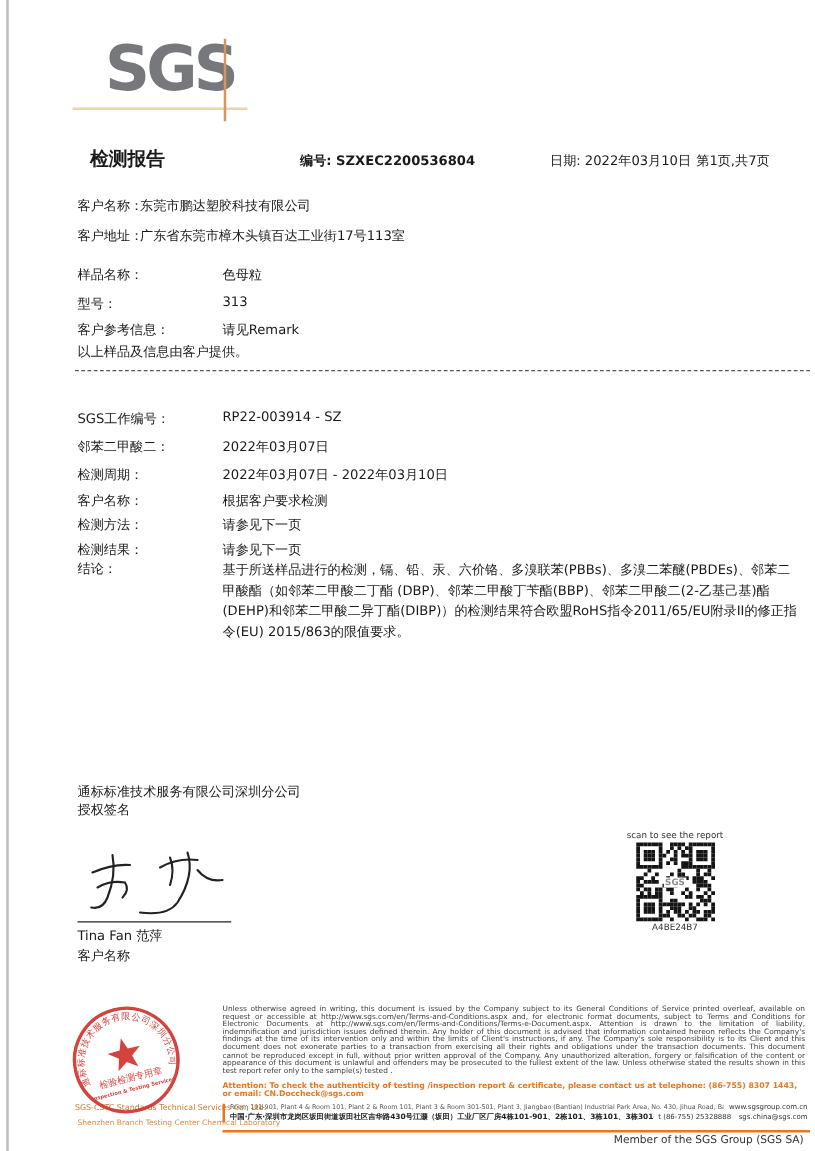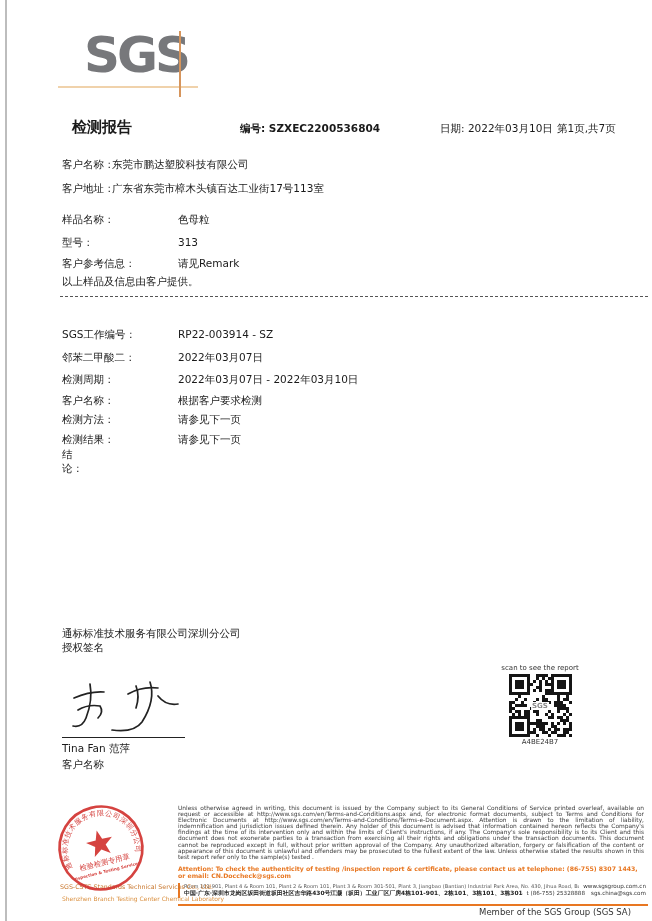--- a/index.html
+++ b/index.html
@@ -52,21 +52,21 @@
              font-weight:bold;color:#e87722;}
   .addr-block{position:absolute;left:178px;top:883px;width:468px;border-left:2px solid #e87722;
               padding-left:4px;box-sizing:border-box;}
   .addr-row{display:flex;justify-content:space-between;align-items:baseline;white-space:nowrap;}
   .addr-en{font-size:5.1px;color:#555;overflow:hidden;margin-right:4px;}
   .addr-web{font-size:5.6px;color:#333;}
   .addr-cn{font-size:5.9px;color:#222;font-weight:bold;overflow:hidden;margin-right:4px;}
   .addr-phone{font-size:5.6px;color:#333;margin-right:6px;}
   .addr-mail{font-size:5.6px;color:#333;}
   .orange-rule{position:absolute;left:178px;top:904px;width:470px;height:2px;background:#e87722;}
-  .member{position:absolute;right:21px;top:907px;font-size:8.5px;color:#333;}
+  .member{position:absolute;right:9px;top:907px;font-size:8.5px;color:#333;}
   .cstc-1{position:absolute;left:60px;top:883px;font-size:6.3px;color:#c8762c;white-space:nowrap;}
   .cstc-2{position:absolute;left:62px;top:895px;font-size:6px;color:#da8f3e;white-space:nowrap;}
   .stamp{position:absolute;left:56px;top:803px;width:90px;height:90px;transform:rotate(-14deg);z-index:2;opacity:.92;}
 </style>
 </head>
 <body>
 
 <div class="page">
   <div class="page-edge"></div>
 
@@ -132,20 +132,21 @@
     <span>检测方法：</span>
     <span class="val val-far">请参见下一页</span>
   </div>
   <div class="row" style="top:433px">
     <span>检测结果：</span>
     <span class="val val-far">请参见下一页</span>
   </div>
 
   <div class="conclusion">
     <span class="lbl">结论：</span>
+    <span class="text">基于所送样品进行的检测，镉、铅、汞、六价铬、多溴联苯(PBBs)、多溴二苯醚(PBDEs)、邻苯二甲酸酯（如邻苯二甲酸二丁酯 (DBP)、邻苯二甲酸丁苄酯(BBP)、邻苯二甲酸二(2-乙基己基)酯(DEHP)和邻苯二甲酸二异丁酯(DIBP)）的检测结果符合欧盟RoHS指令2011/65/EU附录II的修正指令(EU) 2015/863的限值要求。</span>
   </div>
 
   <div class="sig-line1">通标标准技术服务有限公司深圳分公司</div>
   <div class="sig-line2">授权签名</div>
   <svg class="sig-svg" width="130" height="58" viewBox="0 0 130 58">
     <g fill="none" stroke="#222" stroke-width="1.7" stroke-linecap="round">
       <path d="M8 22 q16 -7 30 -6"></path>
       <path d="M24 8 q3 16 -4 34 q-4 10 -13 8"></path>
       <path d="M12 34 q10 -6 22 -4 q4 6 -2 12"></path>
       <path d="M62 18 q14 -8 30 -6"></path>

